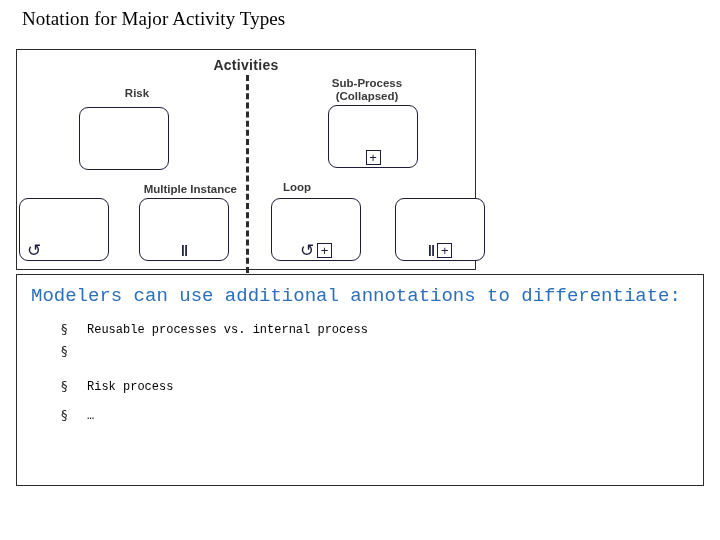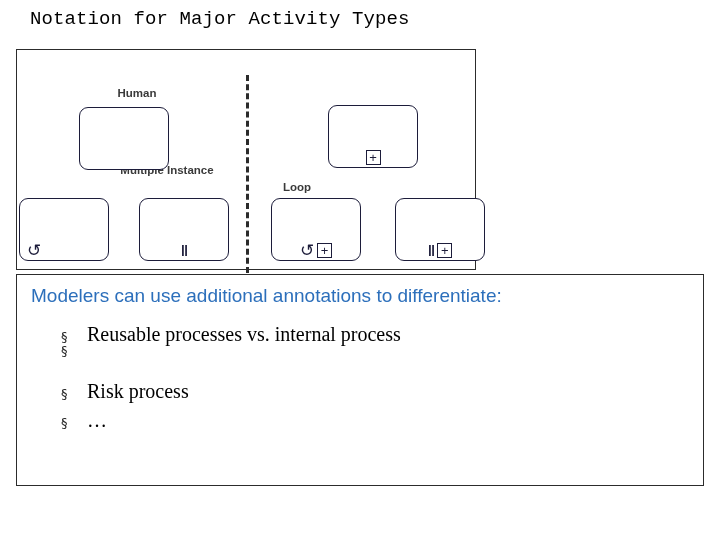--- a/index.html
+++ b/index.html
@@ -11,25 +11,25 @@
     width: 720px;
     height: 540px;
     position: relative;
     font-family: "Liberation Sans", sans-serif;
     overflow: hidden;
   }
 
   
   .slide-title {
     position: absolute;
-    left: 30px;
+    left: 22px;
     top: 8px;
     font-size: 19px;
     color: #000000;
-    font-family: Liberation Mono, monospace;
+    font-family: Liberation Serif, serif;
     letter-spacing: 0.1px;
     white-space: nowrap;
   }
 
   
   .figure {
     position: absolute;
     left: 16px;
     top: 49px;
     width: 460px;
@@ -50,21 +50,21 @@
   .fig-title {
     left: 0;
     right: 0;
     top: 8px;
     font-size: 14px;
     letter-spacing: 0.3px;
     color: #2f2f2f;
   }
   .lbl-task      { left: 70px;  top: 37px;  width: 100px; font-size: 11.5px; }
   .lbl-subproc   { left: 285px; top: 27px;  width: 130px; font-size: 11.5px; }
-  .lbl-multi     { left: 80px;  top: 114px; width: 140px; font-size: 11.5px; }
+  .lbl-multi     { left: 80px;  top: 133px; width: 140px; font-size: 11.5px; text-align: right; }
   .lbl-loop      { left: 230px; top: 131px; width: 100px; font-size: 11.5px; }
 
   
   .divider {
     position: absolute;
     left: 229px;
     top: 25px;
     width: 0;
     height: 198px;
     border-left: 3px dashed #2b2b2b;
@@ -139,21 +139,21 @@
     border: 1px solid #2c2c2c;
     background: #ffffff;
     box-sizing: border-box;
   }
   .tb-heading {
     position: absolute;
     left: 14px;
     top: 10px;
     font-size: 19px;
     color: #2c6fbb;
-    font-family: Liberation Sans, sans-serif;
+    font-family: Liberation Mono, monospace;
     white-space: nowrap;
   }
   .bullets {
     position: absolute;
     left: 44px;
     top: 40px;
     right: 10px;
   }
   .bullet-row {
     display: flex;
@@ -162,38 +162,41 @@
   }
   .bullet-mark {
     width: 26px;
     flex: 0 0 26px;
     font-size: 13px;
     color: #2b2b2b;
     font-family: "DejaVu Sans", sans-serif;
     line-height: 1;
   }
   .bullet-text {
-    font-size: 20px;
+    font-size: 12px;
     color: #000000;
-    font-family: Liberation Serif, serif;
+    font-family: Liberation Mono, monospace;
     white-space: nowrap;
     margin-top: 8px;
   }
 </style>
 </head>
 <body>
 
 <div class="slide-title">Notation for Major Activity Types</div>
 
 <div class="figure">
 
+  <div class="fig-label fig-title">Activities</div>
 
   <div class="divider"></div>
 
-  <div class="fig-label lbl-task">Human</div>
+  <div class="fig-label lbl-task">Risk</div>
+  <div class="fig-label lbl-subproc">Sub-Process
+(Collapsed)</div>
   <div class="fig-label lbl-multi">Multiple Instance</div>
   <div class="fig-label lbl-loop">Loop</div>
 
   <div class="act act-task"></div>
 
   <div class="act act-subproc">
     <div class="markers">
       <span class="marker-plus">+</span>
     </div>
   </div>

